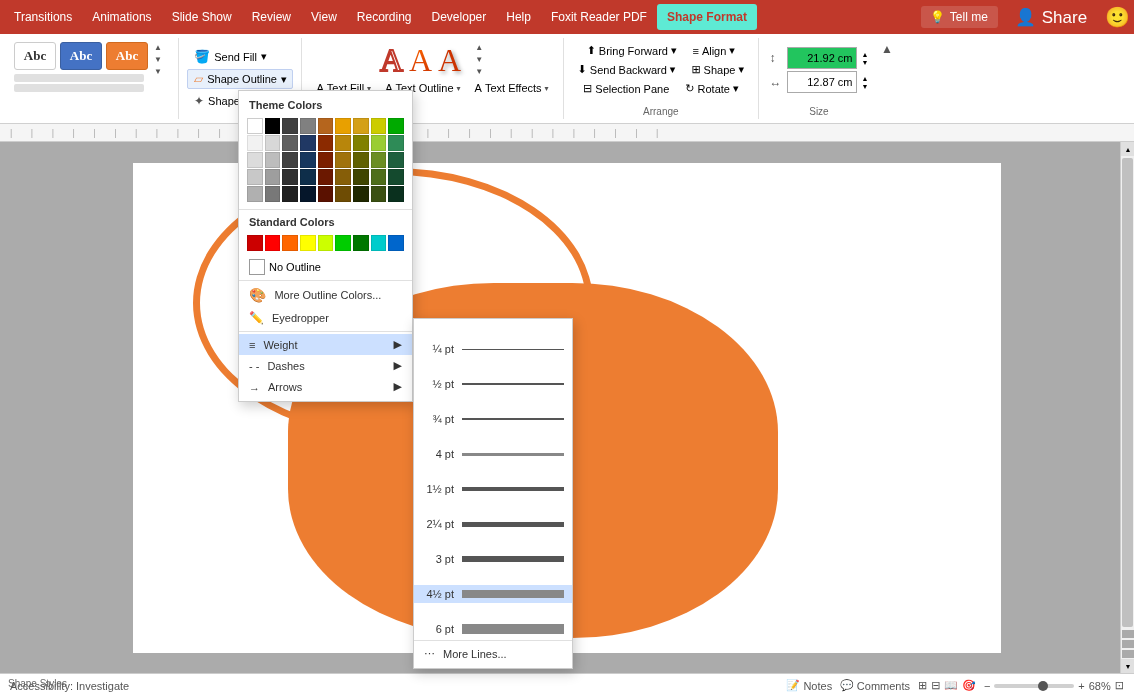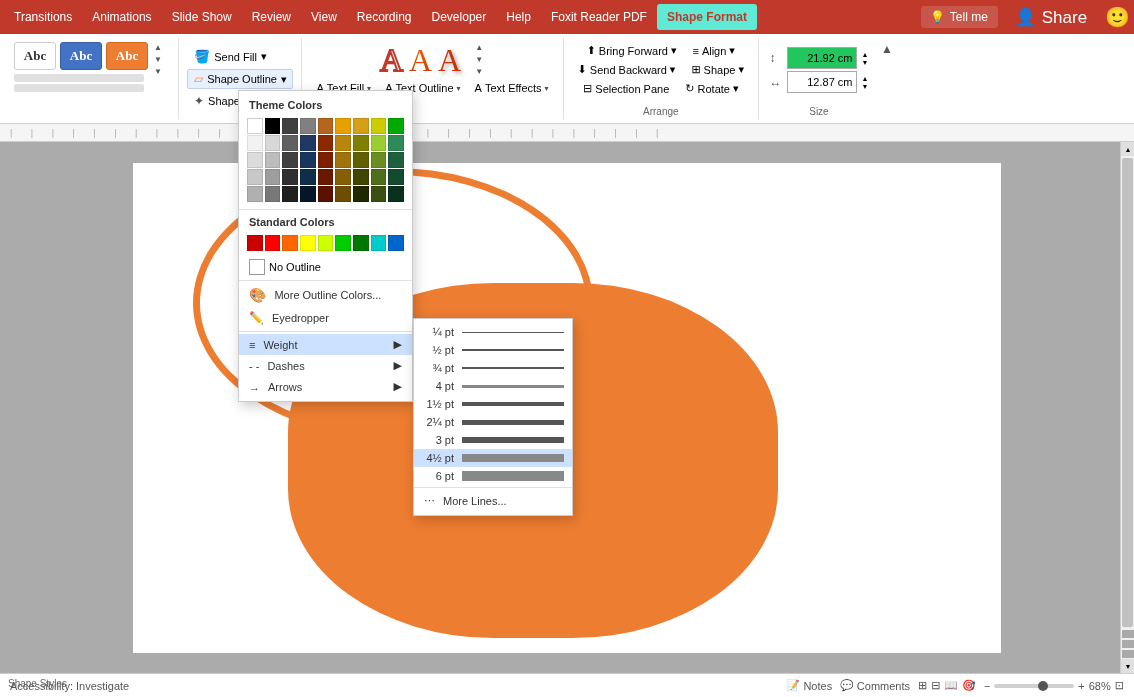--- a/index.html
+++ b/index.html
@@ -71,21 +71,21 @@
     .color-grid { padding: 4px 8px; }
     .color-row { display: flex; gap: 2px; margin: 1px 0; }
     .color-cell { width: 16px; height: 16px; cursor: pointer; border: 1px solid rgba(0,0,0,0.1); }
 
     .menu-option { display: flex; align-items: center; gap: 8px; padding: 4px 10px; cursor: pointer; font-size: 11px; color: #333; }
     .menu-option.active { background: #cce0ff; }
     .menu-separator { border: none; border-top: 1px solid #e0e0e0; margin: 2px 0; }
 
     
     .submenu { position: absolute; top: 90px; left: 413px; background: white; border: 1px solid #ccc; box-shadow: 2px 4px 12px rgba(0,0,0,0.2); z-index: 101; width: 160px; padding: 4px 0; }
-    .submenu-item { display: flex; align-items: center; padding: 3px 8px; cursor: pointer; font-size: 11px; gap: 8px; }
+    .submenu-item { display: flex; align-items: center; padding: 3px 8px; cursor: pointer; font-size: 11px; gap: 8px; margin-top: 17px; }
     .weight-label { min-width: 32px; font-size: 11px; color: #333; text-align: right; }
 
     
     .selected-weight { background: #cce0ff; }
 
     .toolbar-col { display: flex; flex-direction: column; gap: 2px; }
 
     .no-outline-row { display: flex; align-items: center; gap: 4px; padding: 3px 10px; cursor: pointer; }
     .no-outline-box { width: 16px; height: 16px; border: 1px solid #999; background: white; }
   </style>

